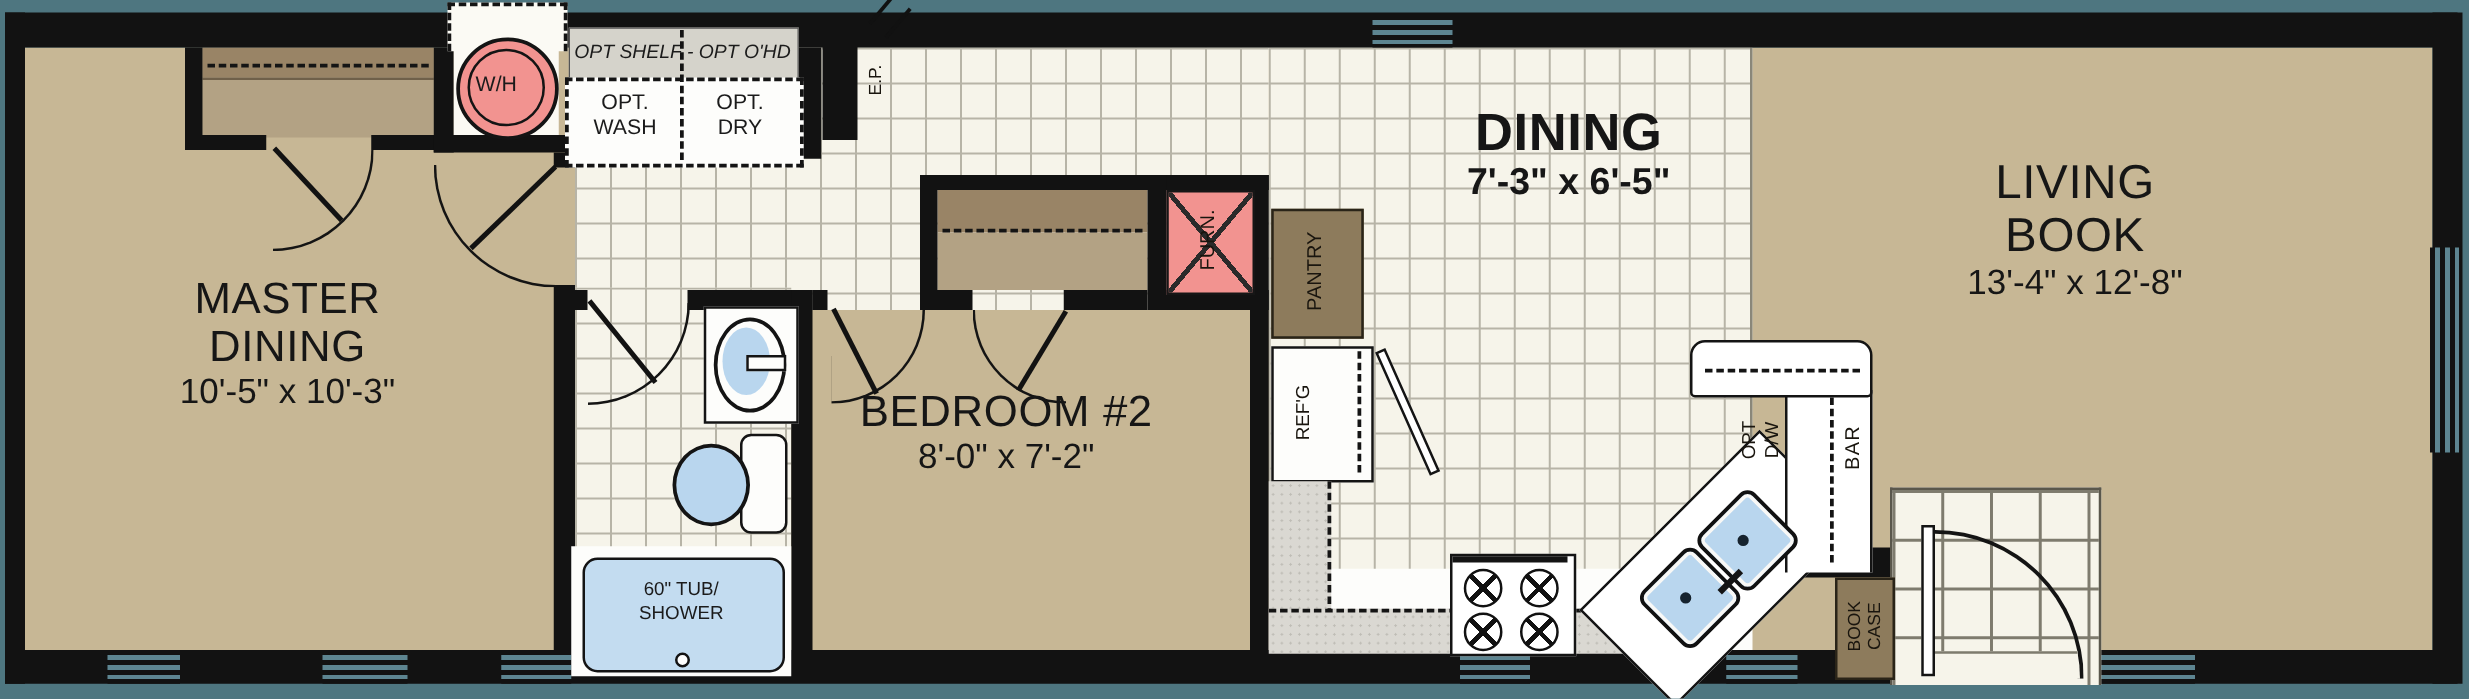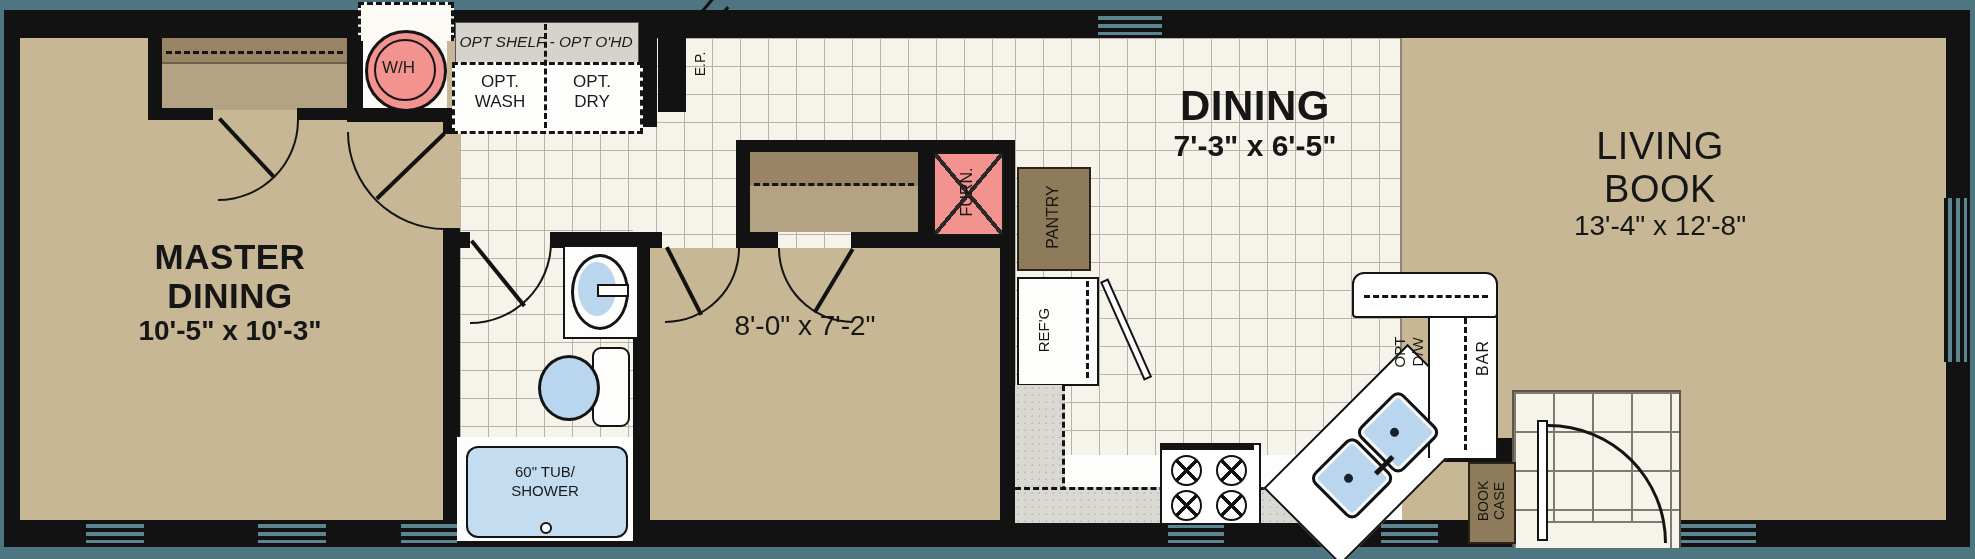--- a/index.html
+++ b/index.html
@@ -87,21 +87,21 @@
 
   <div class="abs" style="left:933px;top:152px;width:67px;height:80px;border:2px solid #161616;
               background:linear-gradient(to top right,transparent calc(50% - 2px),#2a2a2a calc(50% - 2px) calc(50% + 2px),transparent calc(50% + 2px)),
                          linear-gradient(to bottom right,transparent calc(50% - 2px),#2a2a2a calc(50% - 2px) calc(50% + 2px),transparent calc(50% + 2px)),#f29390;"></div>
   <div class="vlabel" style="left:967px;top:192px;font-size:16px;">FURN.</div>
 
   <div class="abs" style="left:363px;top:38px;width:84px;height:70px;background:#fbfaf4;"></div>
   <div class="abs" style="left:358px;top:2px;width:90px;height:36px;background:#fbfaf4;border:3px dashed #141414;border-bottom:none;"></div>
   <div class="abs" style="left:365px;top:30px;width:76px;height:76px;border:3px solid #141414;border-radius:50%;background:#f29390;"></div>
   <div class="abs" style="left:374px;top:39px;width:58px;height:58px;border:2.5px solid #141414;border-radius:50%;"></div>
-  <div class="abs" style="left:382px;top:58px;width:76px;font-size:17px;">W/H</div>
+  <div class="abs" style="left:359px;top:58px;width:76px;text-align:center;font-size:17px;">W/H</div>
 
   <div class="abs" style="left:455px;top:22px;width:182px;height:40px;background:#d5d3cb;border:1.5px solid #555;"></div>
   <div class="abs" style="left:452px;top:33px;width:188px;text-align:center;font-size:15.5px;white-space:nowrap;font-style:italic;">OPT SHELF - OPT O'HD</div>
   <div class="abs" style="left:452px;top:62px;width:185px;height:66px;background:#fdfdfb;border:3px dashed #141414;"></div>
   <div class="dash-v" style="left:544px;top:24px;height:104px;"></div>
   <div class="abs" style="left:455px;top:72px;width:90px;text-align:center;font-size:17px;line-height:1.2;">
     <div>OPT.</div>
     <div>WASH</div>
   </div>
   <div class="abs" style="left:548px;top:72px;width:88px;text-align:center;font-size:17px;line-height:1.2;">
@@ -194,27 +194,28 @@
   </div>
 
   <div class="abs" style="left:1468px;top:462px;width:44px;height:78px;background:#8d7b5c;border:2px solid #2a2418;"></div>
   <div class="vlabel" style="left:1491px;top:501px;font-size:14px;line-height:1.15;">
     <div>BOOK</div>
     <div>CASE</div>
   </div>
 
   <div class="abs" style="left:1548px;top:521px;width:114px;height:25px;background:#f6f4ea;border-top:2px solid #7e7b6e;"></div>
 
-  <div class="roomlabel" style="left:60px;top:237px;width:340px;font-weight:bold;">
+  <div class="roomlabel" style="left:60px;top:219px;width:340px;">
     <div class="rl-big">MASTER</div>
     <div class="rl-big">DINING</div>
     <div class="rl-dim">10'-5" x 10'-3"</div>
   </div>
 
   <div class="roomlabel" style="left:650px;top:310px;width:310px;">
+    <div class="rl-big">BEDROOM #2</div>
     <div class="rl-dim">8'-0" x 7'-2"</div>
   </div>
 
   <div class="roomlabel" style="left:1090px;top:82px;width:330px;font-weight:bold;">
     <div class="rl-big" style="font-size:42px;">DINING</div>
     <div class="rl-dim" style="font-size:30px;">7'-3" x 6'-5"</div>
   </div>
 
   <div class="roomlabel" style="left:1490px;top:125px;width:340px;">
     <div class="rl-big" style="font-size:38px;">LIVING</div>

